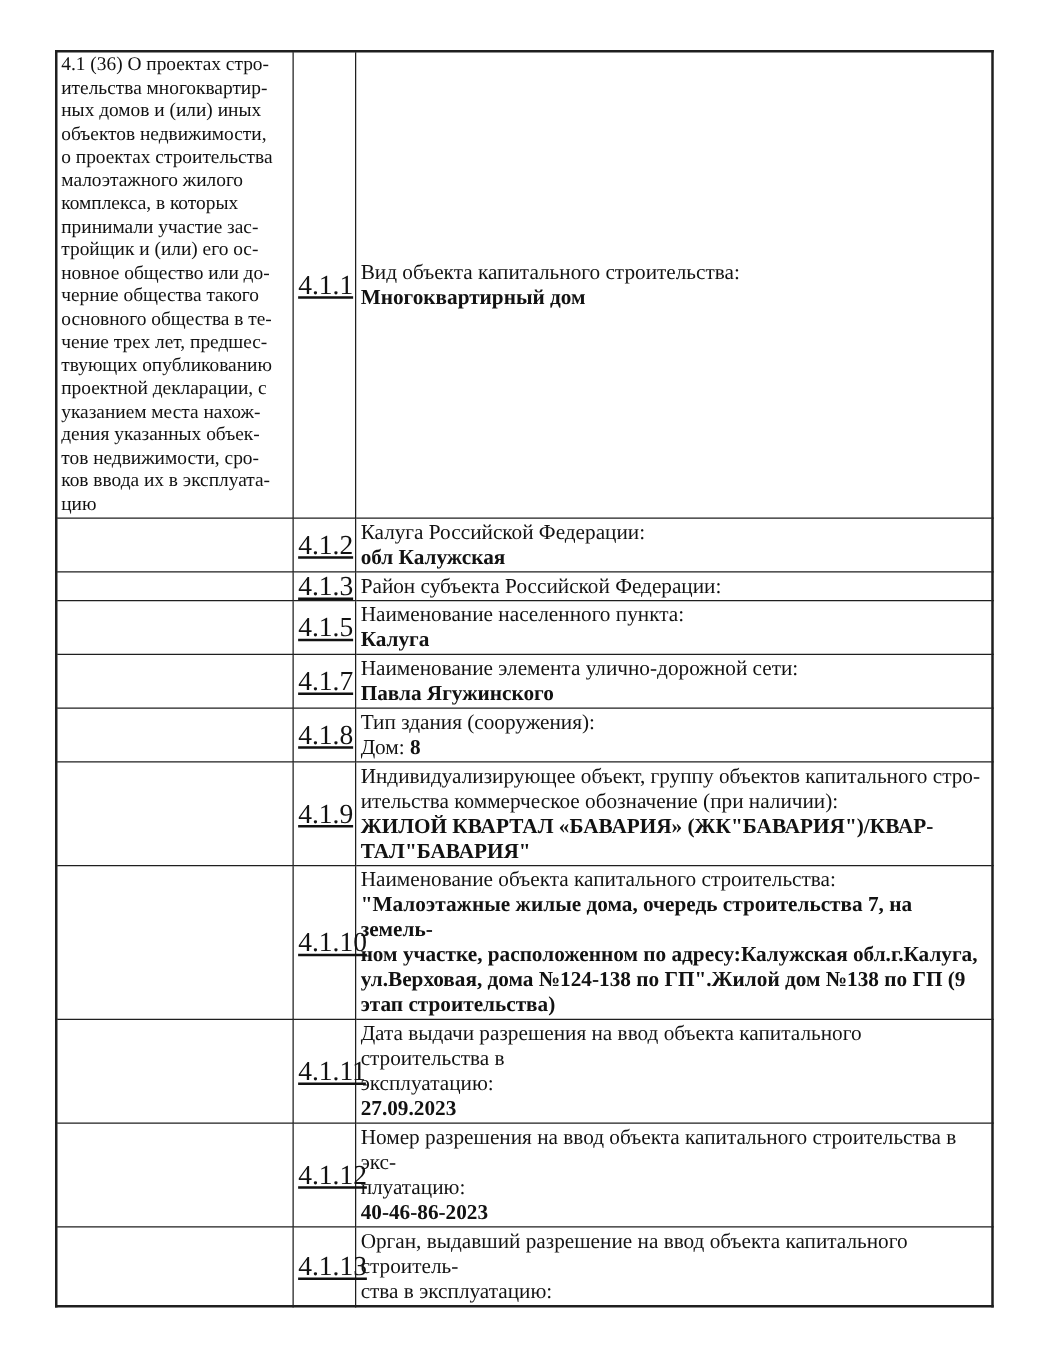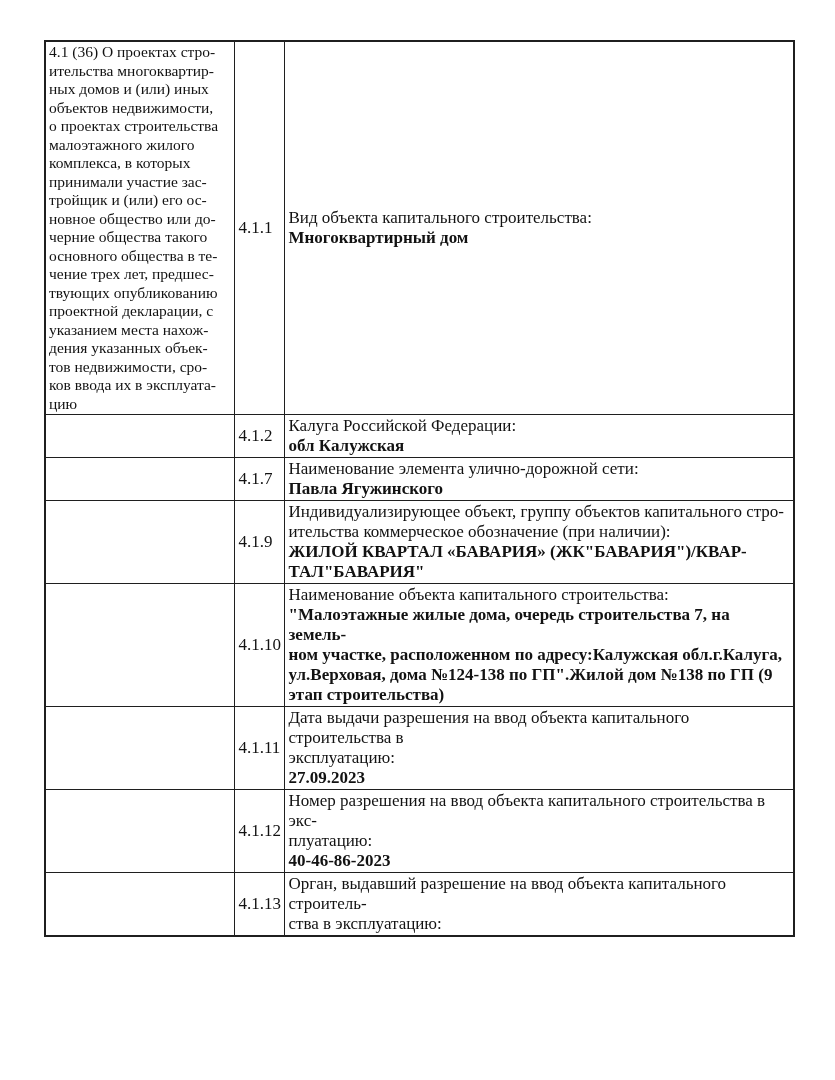--- a/index.html
+++ b/index.html
@@ -32,23 +32,24 @@
   td.desc {
     vertical-align: top;
     font-size: 15.5px;
     line-height: 18.5px;
     padding: 1px 3px 1px 3px;
     white-space: pre-line;
     word-break: normal;
   }
   td.num {
     vertical-align: middle;
-    font-size: 17px;
+    font-size: 22px;
     line-height: 20px;
     padding: 0 2px 0 4px;
+    text-decoration: underline;
   }
   td.content {
     vertical-align: middle;
     font-size: 17px;
     line-height: 20px;
     padding: 1px 4px 1px 4px;
   }
   .field-label {
     white-space: pre-line;
     font-weight: normal;
@@ -103,24 +104,48 @@
       <tr>
         <td class="desc"></td>
         <td class="num">4.1.2</td>
         <td class="content">
           <div class="field-label">Калуга Российской Федерации:</div>
           <div class="field-value"><span class="prefix"></span><span class="val">обл Калужская</span></div>
         </td>
       </tr>
       <tr>
         <td class="desc"></td>
+        <td class="num">4.1.3</td>
+        <td class="content">
+          <div class="field-label">Район субъекта Российской Федерации:</div>
+          <div class="field-value"><span class="prefix"></span><span class="val"></span></div>
+        </td>
+      </tr>
+      <tr>
+        <td class="desc"></td>
+        <td class="num">4.1.5</td>
+        <td class="content">
+          <div class="field-label">Наименование населенного пункта:</div>
+          <div class="field-value"><span class="prefix"></span><span class="val">Калуга</span></div>
+        </td>
+      </tr>
+      <tr>
+        <td class="desc"></td>
         <td class="num">4.1.7</td>
         <td class="content">
           <div class="field-label">Наименование элемента улично-дорожной сети:</div>
           <div class="field-value"><span class="prefix"></span><span class="val">Павла Ягужинского</span></div>
+        </td>
+      </tr>
+      <tr>
+        <td class="desc"></td>
+        <td class="num">4.1.8</td>
+        <td class="content">
+          <div class="field-label">Тип здания (сооружения):</div>
+          <div class="field-value"><span class="prefix">Дом: </span><span class="val">8</span></div>
         </td>
       </tr>
       <tr>
         <td class="desc"></td>
         <td class="num">4.1.9</td>
         <td class="content">
           <div class="field-label">Индивидуализирующее объект, группу объектов капитального стро-
 ительства коммерческое обозначение (при наличии):</div>
           <div class="field-value"><span class="prefix"></span><span class="val">ЖИЛОЙ КВАРТАЛ «БАВАРИЯ» (ЖК"БАВАРИЯ")/КВАР-
 ТАЛ"БАВАРИЯ"</span></div>

